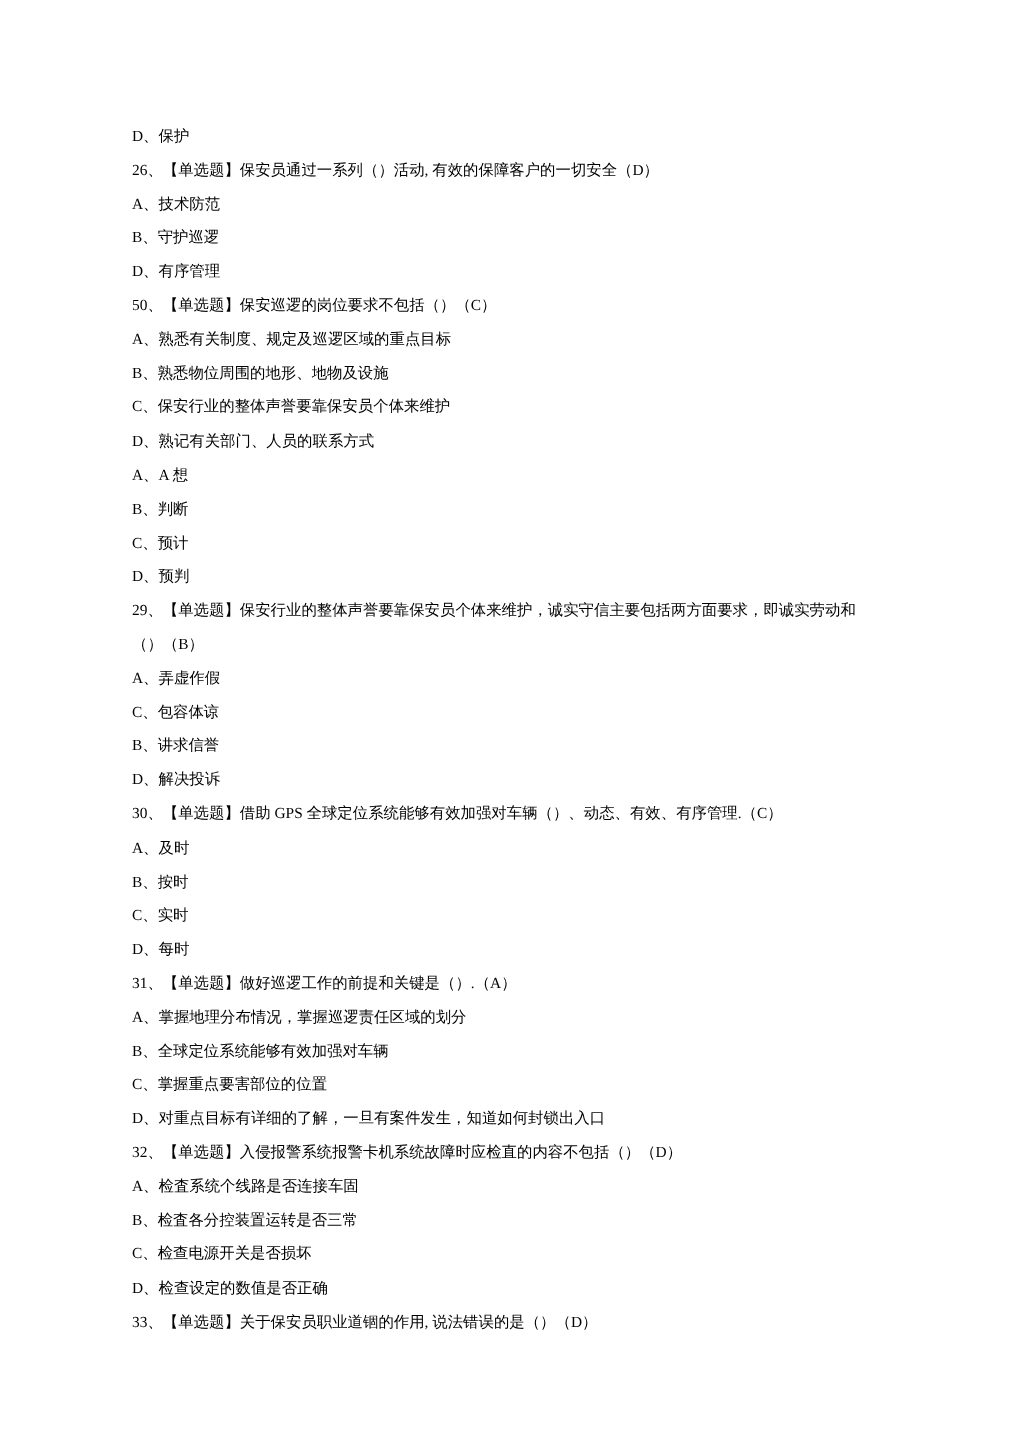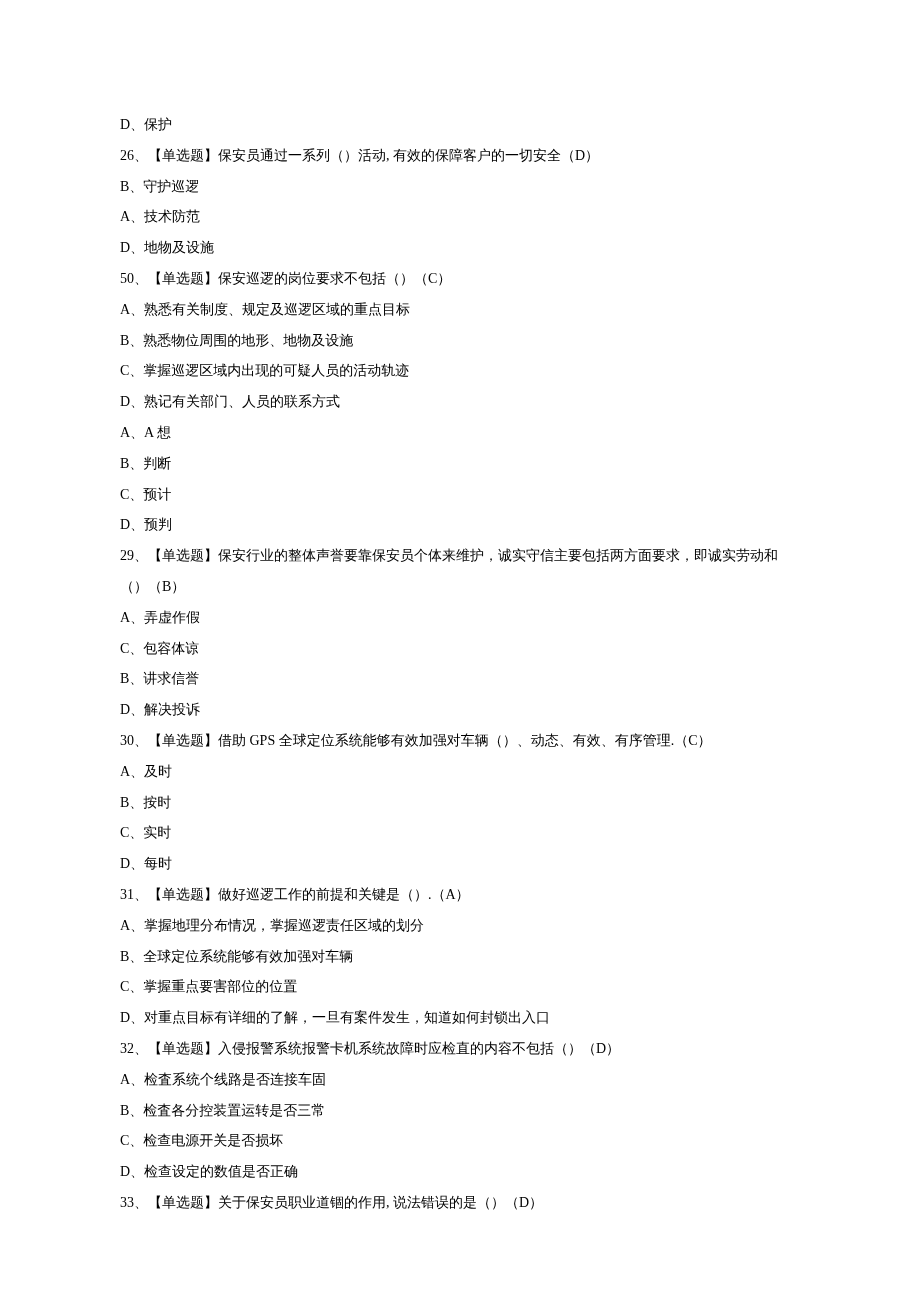--- a/index.html
+++ b/index.html
@@ -17,27 +17,27 @@
       display: block;
       font-family: Liberation Serif, serif;
     }
   </style>
 </head>
 <body>
 
 <div id="content">
     <span class="line">D、保护</span>
     <span class="line">26、【单选题】保安员通过一系列（）活动, 有效的保障客户的一切安全（D）</span>
+    <span class="line">A、技术防范</span>
     <span class="line">B、守护巡逻</span>
-    <span class="line">A、技术防范</span>
-    <span class="line">D、地物及设施</span>
+    <span class="line">D、有序管理</span>
     <span class="line">50、【单选题】保安巡逻的岗位要求不包括（）（C）</span>
     <span class="line">A、熟悉有关制度、规定及巡逻区域的重点目标</span>
     <span class="line">B、熟悉物位周围的地形、地物及设施</span>
-    <span class="line">C、掌握巡逻区域内出现的可疑人员的活动轨迹</span>
+    <span class="line">C、保安行业的整体声誉要靠保安员个体来维护</span>
     <span class="line">D、熟记有关部门、人员的联系方式</span>
     <span class="line">A、A 想</span>
     <span class="line">B、判断</span>
     <span class="line">C、预计</span>
     <span class="line">D、预判</span>
     <span class="line">29、【单选题】保安行业的整体声誉要靠保安员个体来维护，诚实守信主要包括两方面要求，即诚实劳动和（）（B）</span>
     <span class="line">A、弄虚作假</span>
     <span class="line">C、包容体谅</span>
     <span class="line">B、讲求信誉</span>
     <span class="line">D、解决投诉</span>

